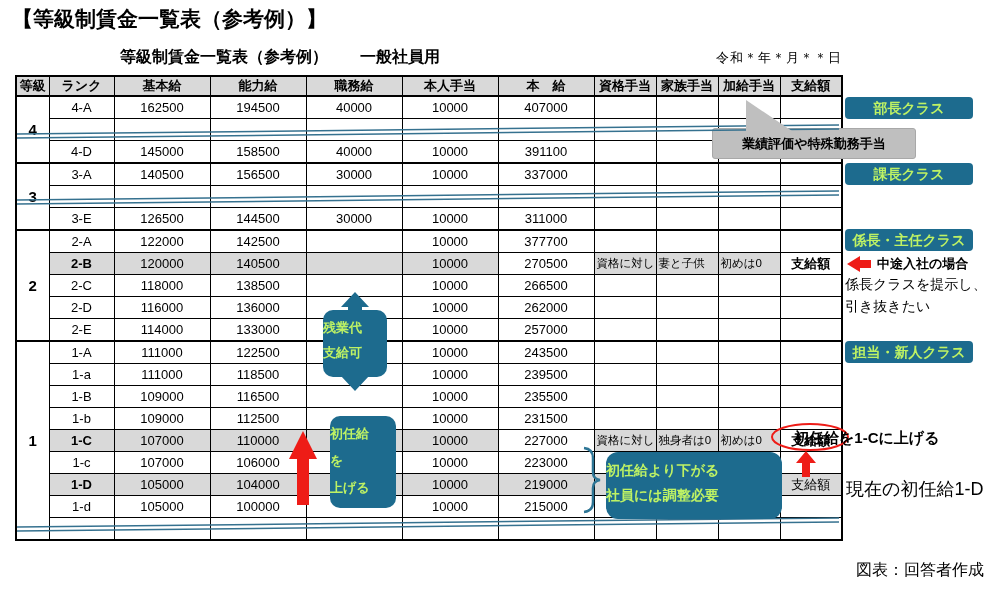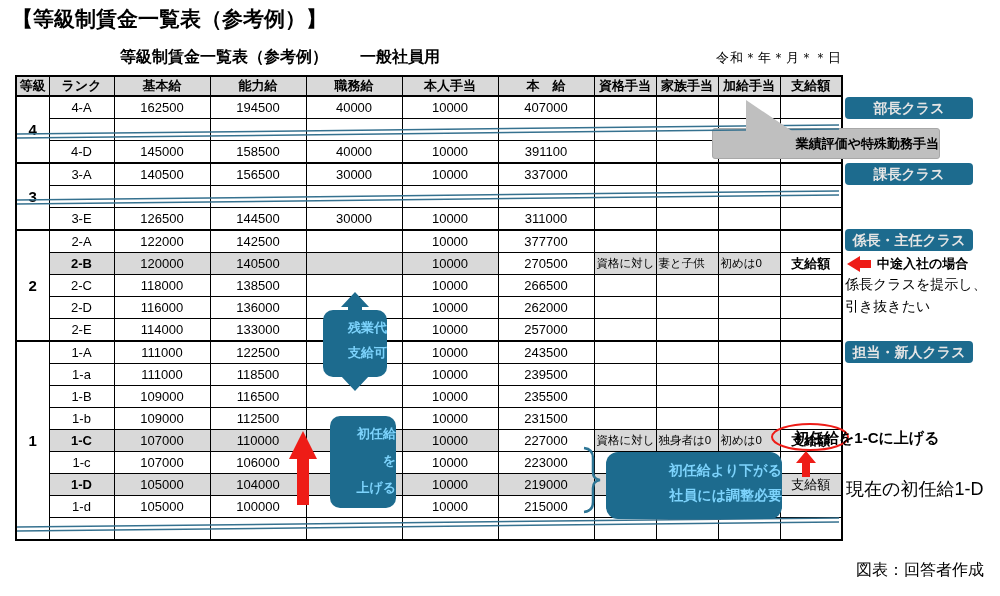--- a/index.html
+++ b/index.html
@@ -18,33 +18,33 @@
       height:21px; line-height:21px; overflow:hidden; white-space:nowrap; }
   #wage-table thead th { background:#d9d9d9; font-weight:bold; height:18px; line-height:18px;
       border-bottom:2px solid #000; }
   #wage-table tr.group-start td { border-top:2px solid #000; }
   #wage-table td.grade-cell { font-weight:bold; font-size:15px; background:#fff; }
   #wage-table td.shaded { background:#d9d9d9; }
   #wage-table td.small-cell { font-size:11.5px; text-align:left; padding-left:2px; }
   #wage-table td.bold { font-weight:bold; }
 
   .class-box { position:absolute; left:845px; width:128px; height:22px; background:#1d6b8e;
-      color:#e5e5e5; font-weight:bold; font-size:14px; text-align:center; line-height:22px;
+      color:#bef264; font-weight:bold; font-size:14px; text-align:center; line-height:22px;
       border-radius:4px; z-index:4; }
   #class-box-bucho  { top:97px; }
   #class-box-kacho  { top:163px; }
   #class-box-kakari { top:229px; }
   #class-box-tanto  { top:341px; }
 
   #perf-callout { position:absolute; left:712px; top:128px; width:202px; height:29px;
       background:#bfbfbf; border:1px solid #a8a8a8; border-radius:3px; font-size:13px;
-      font-weight:bold; text-align:right; line-height:29px; z-index:2;padding-left:24px; }
-
-  .blue-callout { position:absolute; background:#1d6b8e; color:#7dd3fc; font-weight:bold;
-      text-align:right; border-radius:10px; z-index:4; }
+      font-weight:bold; text-align:center; line-height:29px; z-index:2; }
+
+  .blue-callout { position:absolute; background:#1d6b8e; color:#bef264; font-weight:bold;
+      text-align:left; border-radius:10px; z-index:4; }
   #overtime-callout { left:323px; top:310px; width:64px; height:62px; font-size:13px; padding-top:5px; }
   #overtime-callout span { display:block; line-height:25px; }
   #raise-callout { left:330px; top:416px; width:66px; height:88px; font-size:13px; padding-top:4px; }
   #raise-callout span { display:block; line-height:27px; }
   #adjust-callout { left:606px; top:452px; width:176px; height:61px; font-size:14px;
       border-radius:12px; padding-top:6px; }
   #adjust-callout span { display:block; line-height:25px; }
 
   .side-note { position:absolute; z-index:4; }
   #midcareer-title { left:877px; top:255px; font-size:13px; font-weight:bold; }

